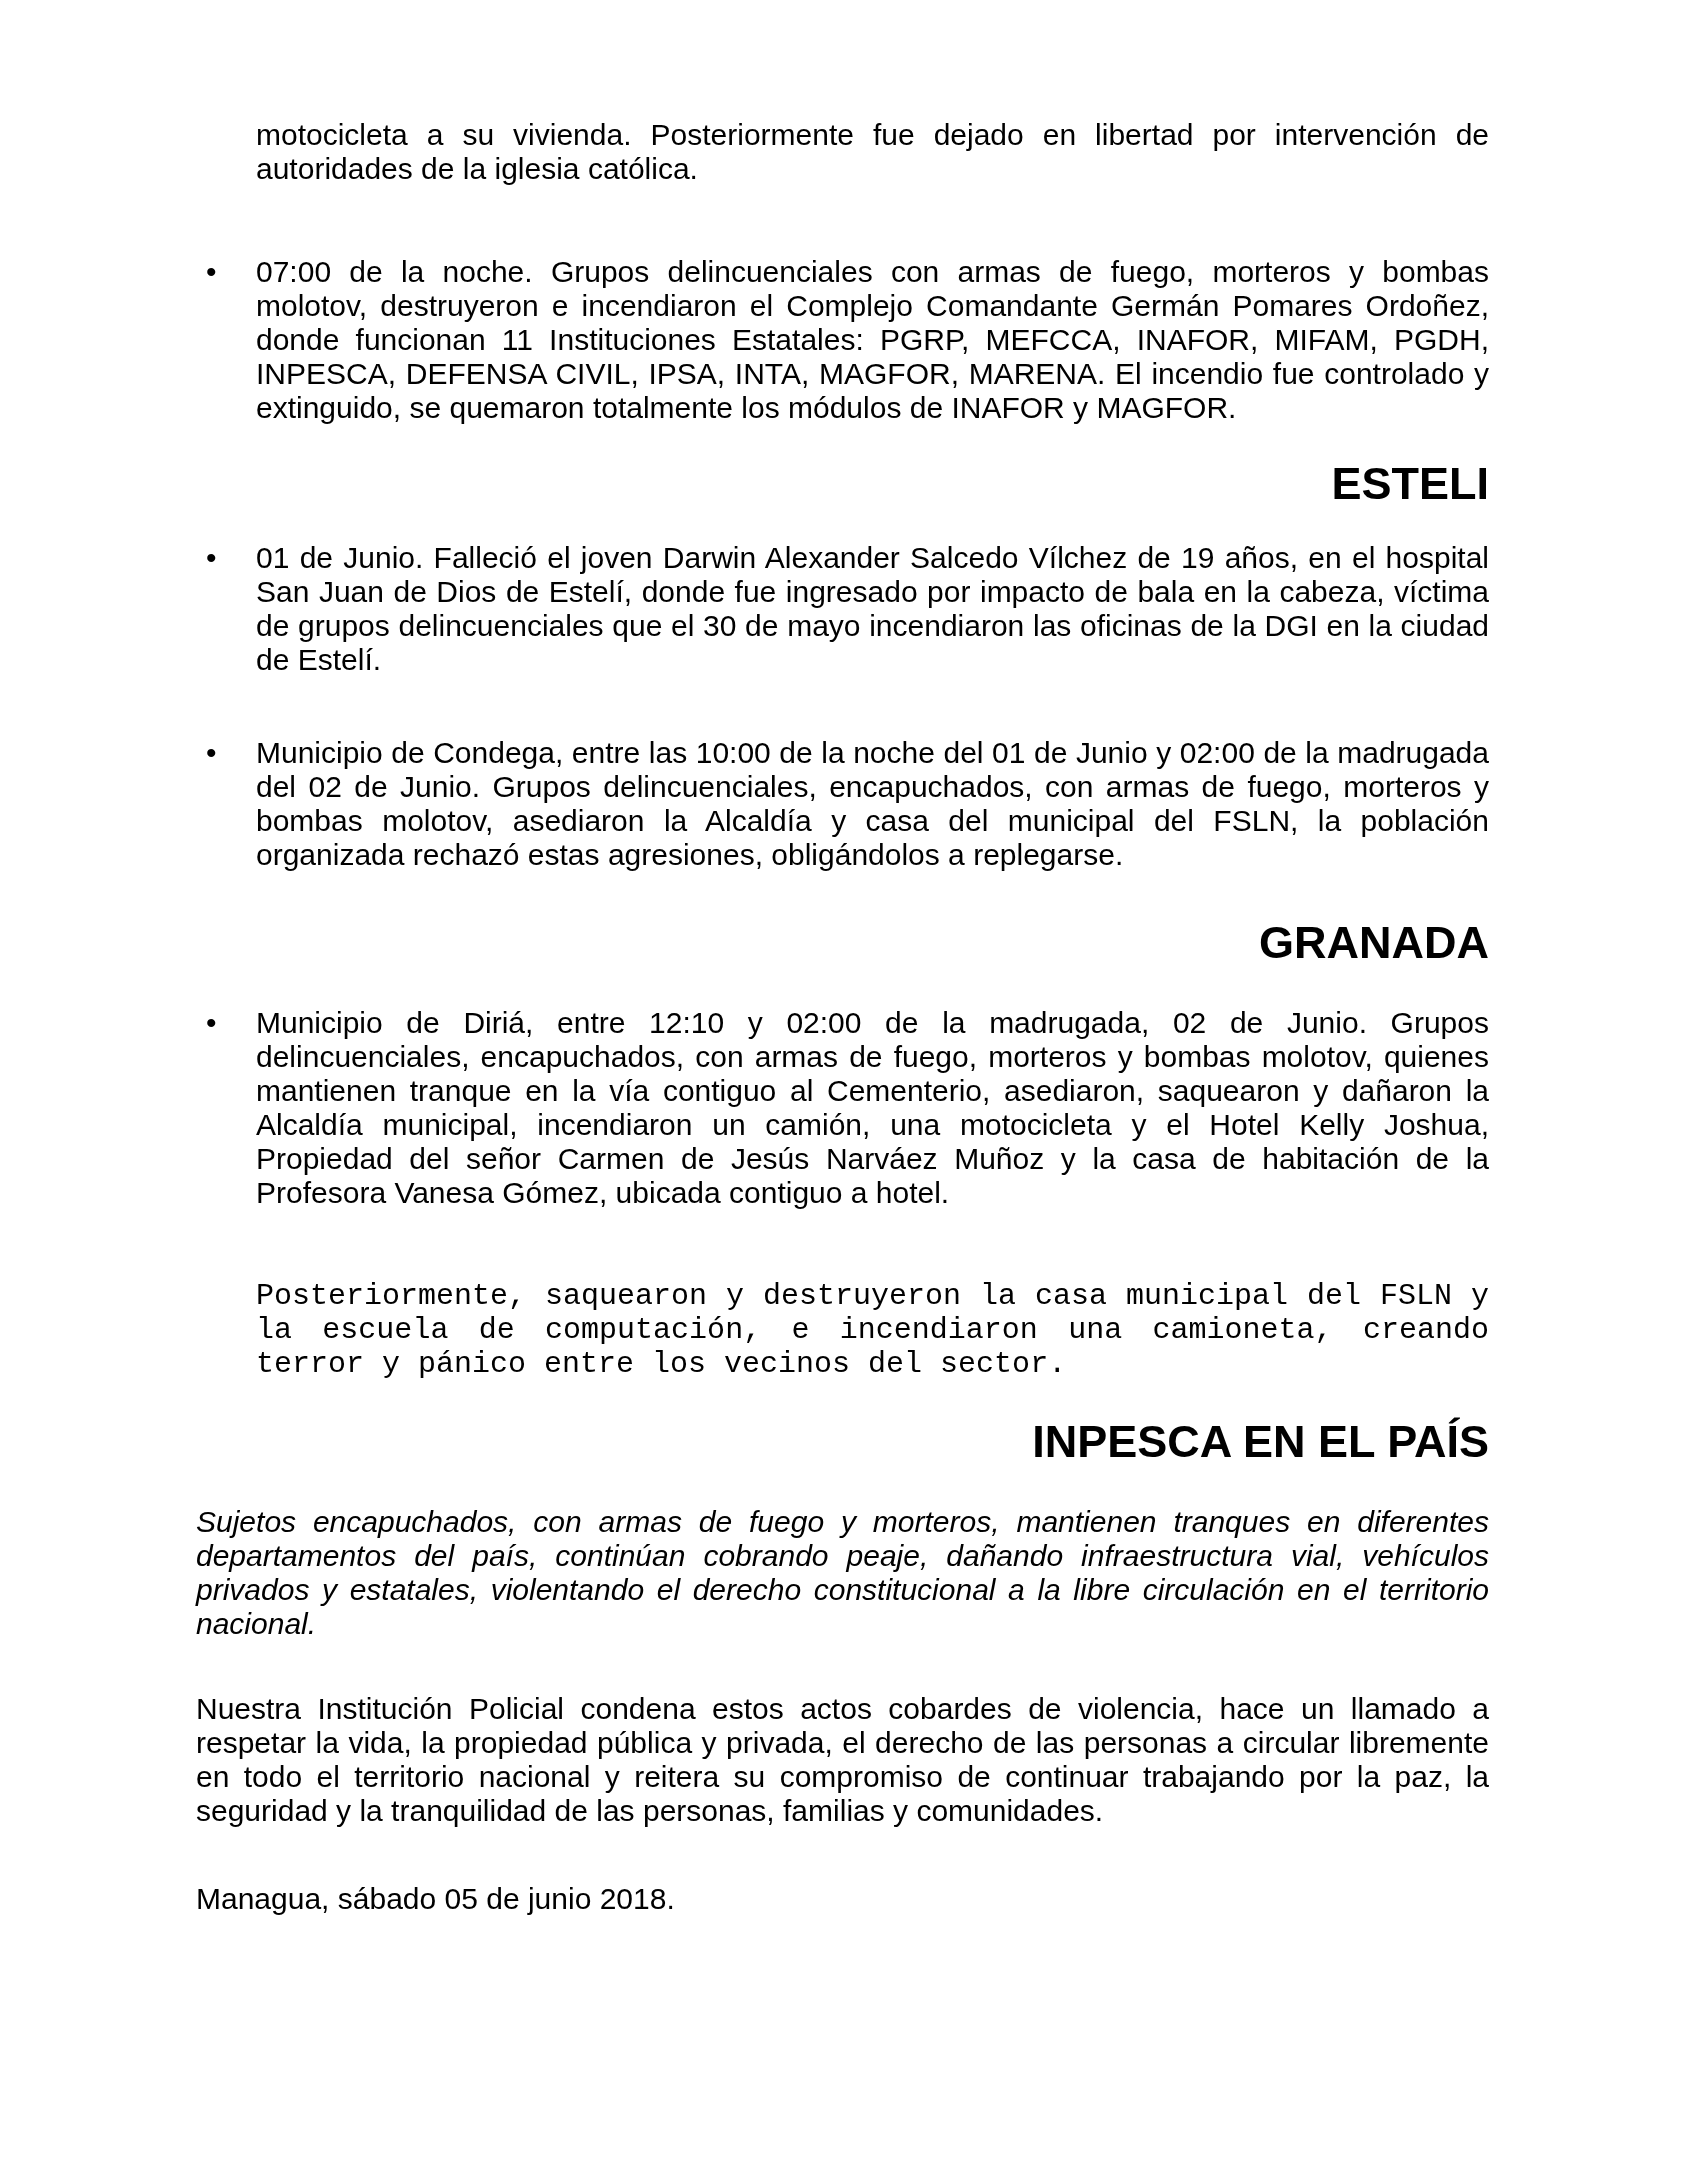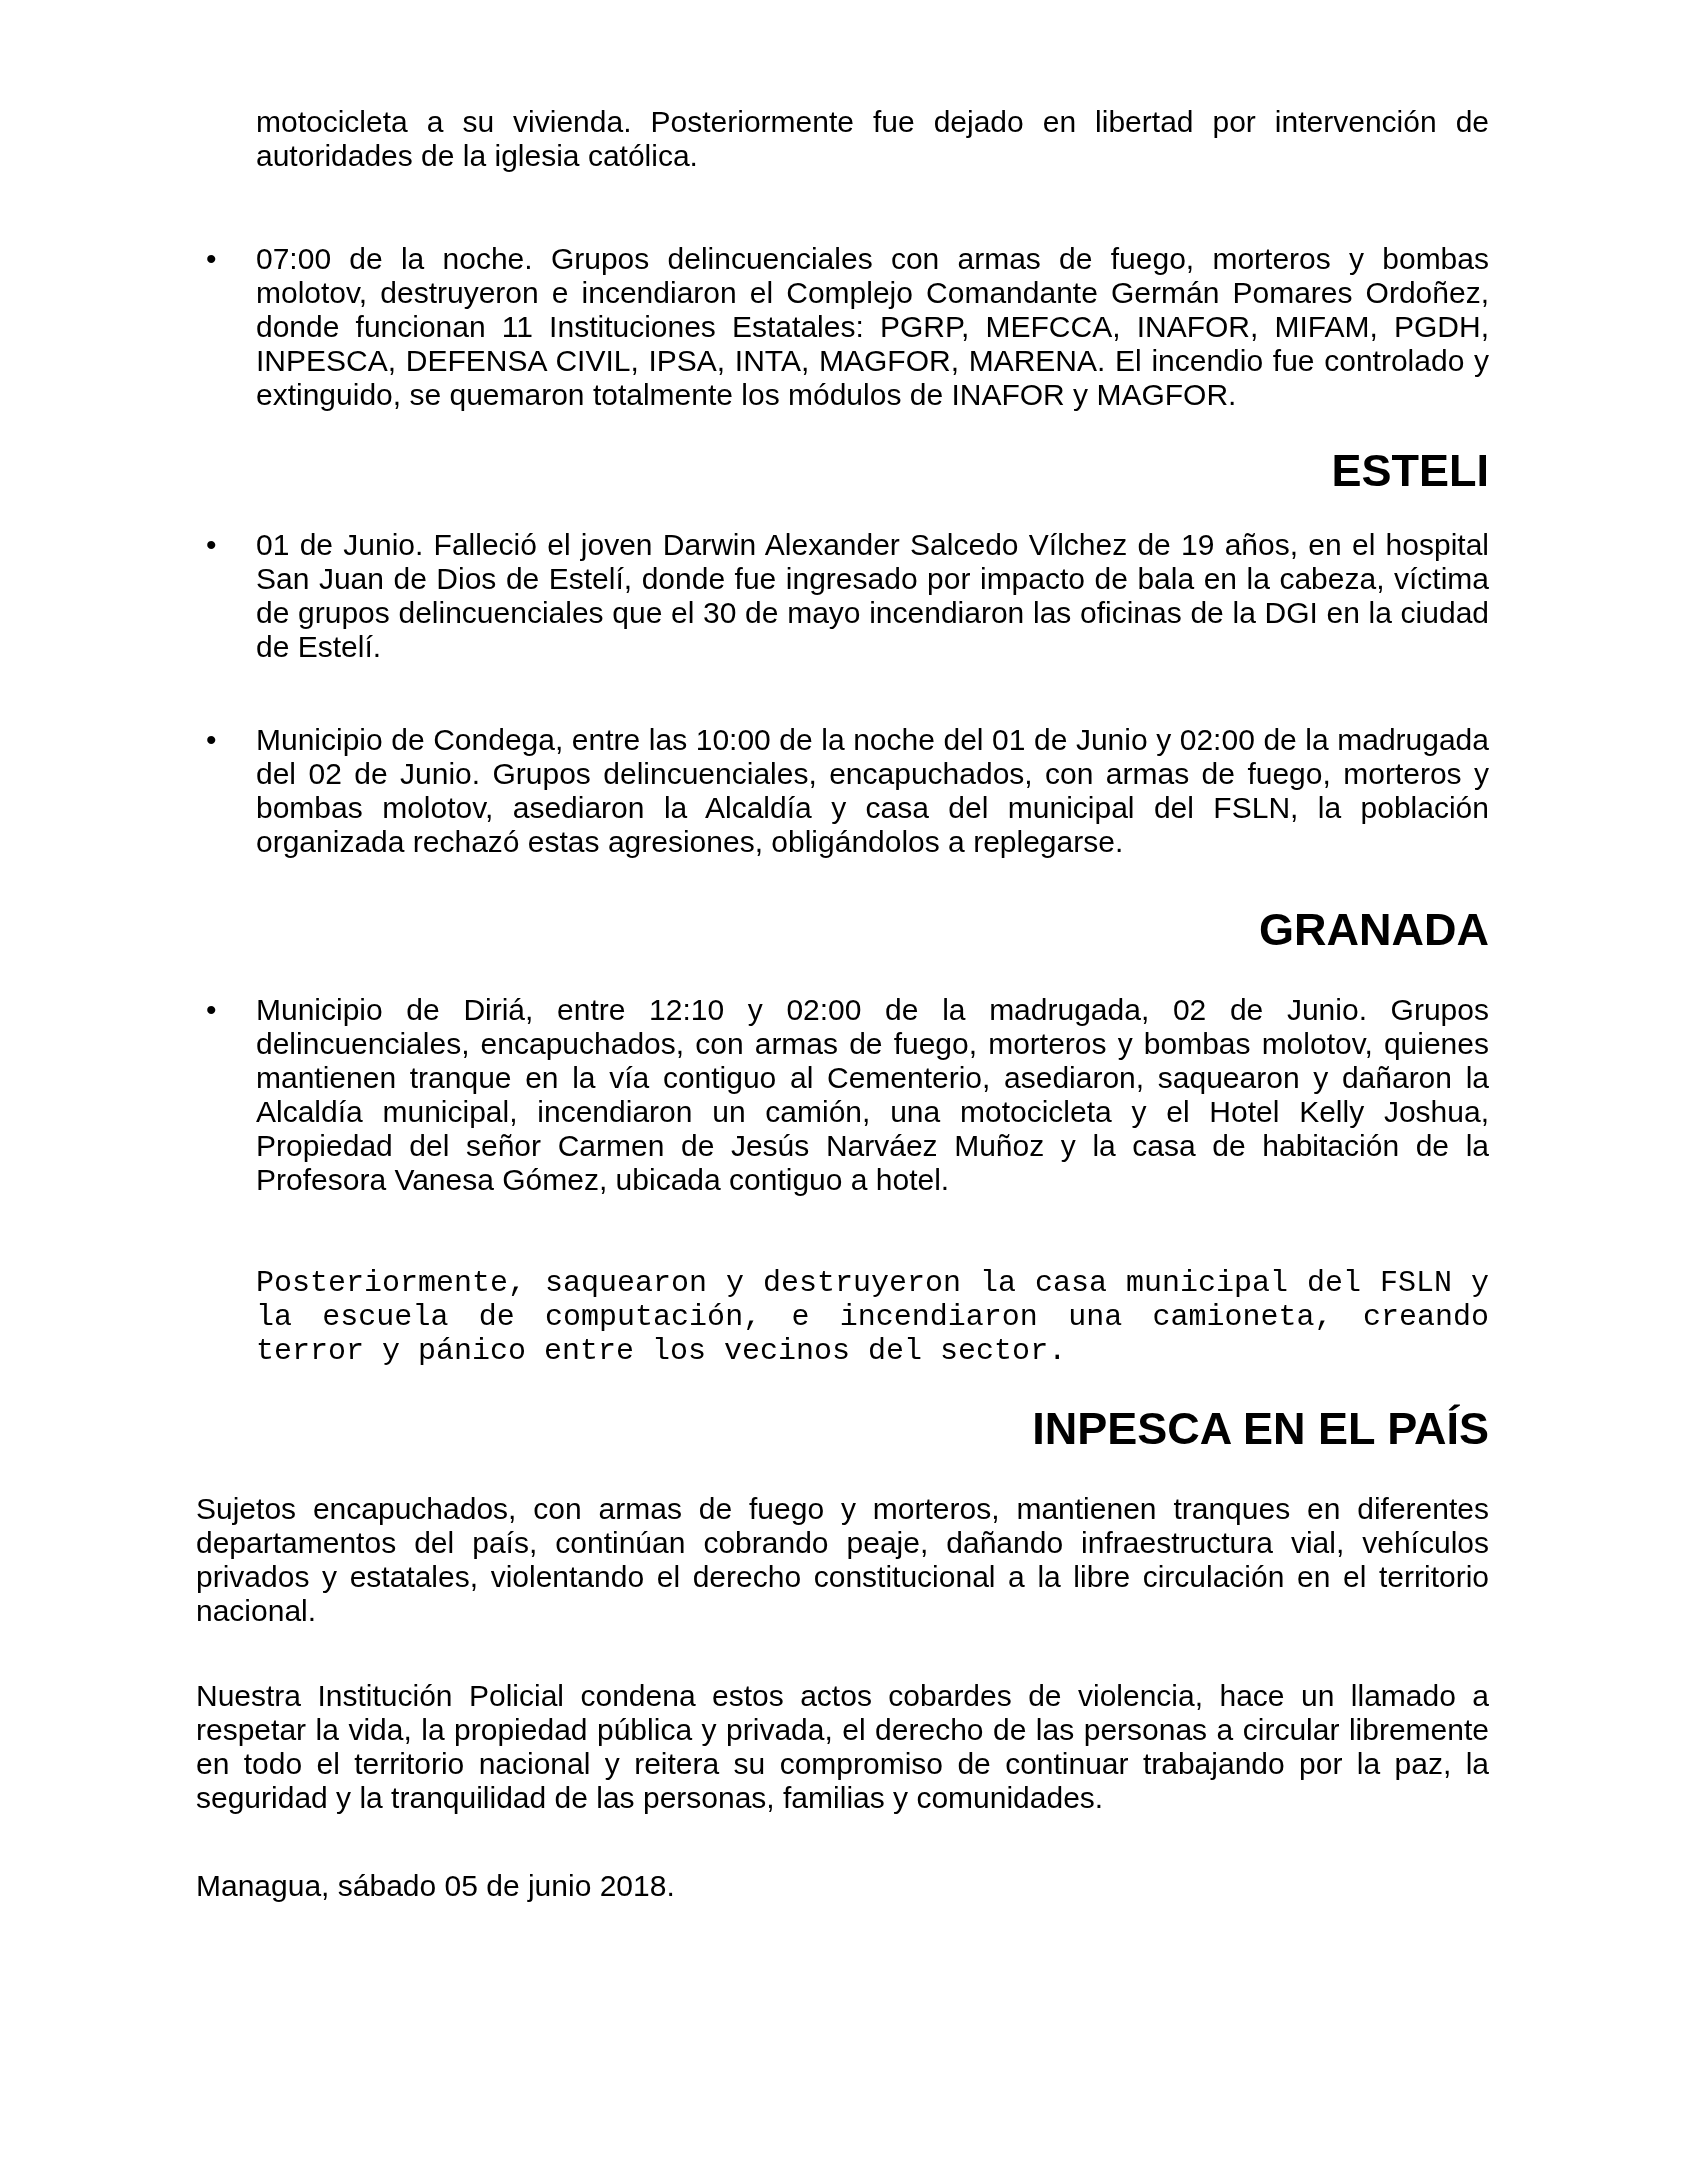--- a/index.html
+++ b/index.html
@@ -33,30 +33,30 @@
     width: 40px;
     text-align: left;
     font-weight: normal;
   }
   .lead { font-weight: normal; }
   .heading {
     font-weight: bold;
     text-align: right;
   }
   
-  #blk0  { margin-top: 4px; }
+  #blk0  { margin-top: 17px; }
   #blk1  { margin-top: 69px; }
   #blk2  { margin-top: 42px; }
   #blk3  { margin-top: 40px; }
   #blk4  { margin-top: 59px; }
   #blk5  { margin-top: 54px; }
   #blk6  { margin-top: 46px; }
   #blk7  { margin-top: 69px; font-family: Liberation Mono, monospace; }
   #blk8  { margin-top: 44px; }
-  #blk9  { margin-top: 46px; }
+  #blk9  { margin-top: 46px; font-style: italic; }
   #blk10 { margin-top: 51px; }
   #blk11 { margin-top: 54px; }
 </style>
 </head>
 <body>
 
 <div class="page">
   <div class="doc">
 
     <p id="blk0" class="para indent">motocicleta a su vivienda. Posteriormente fue dejado en libertad por intervención de autoridades de la iglesia católica.</p>

